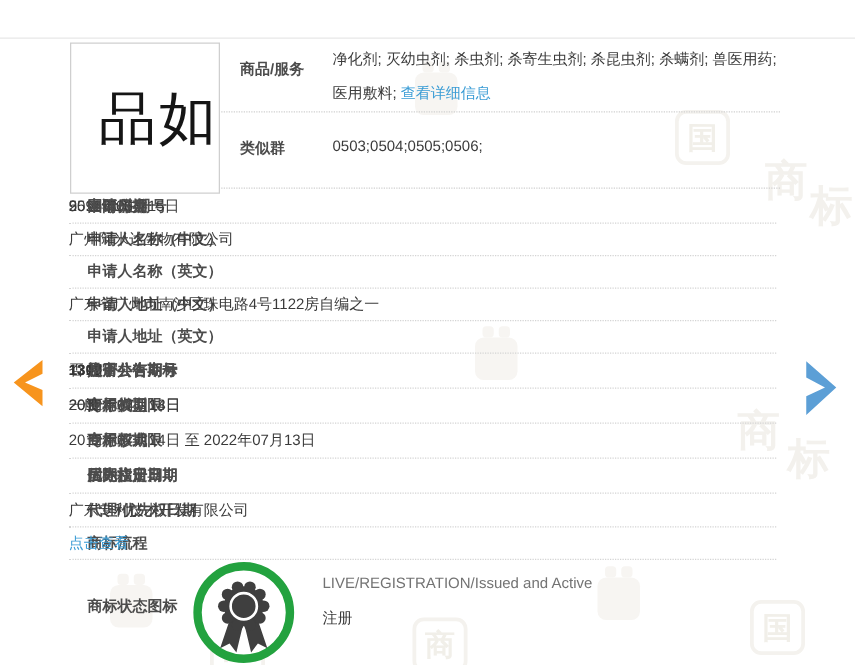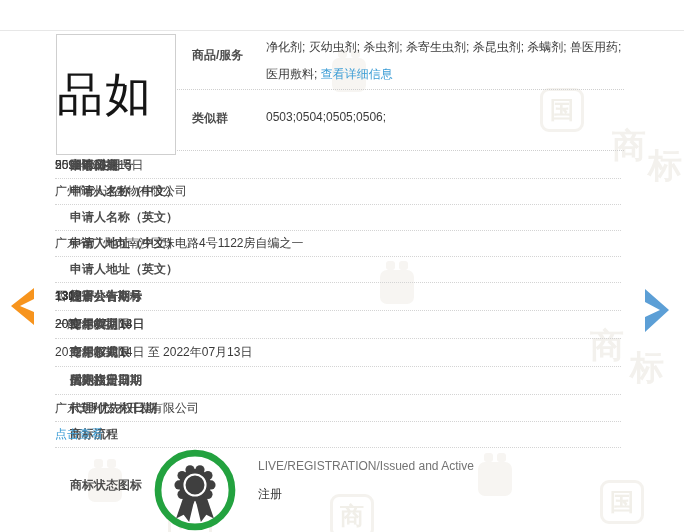--- a/index.html
+++ b/index.html
@@ -13,21 +13,21 @@
   
   .wm{position:absolute;color:#f3f1ed;font-weight:bold;pointer-events:none;}
   .wm-char{font-size:34px;line-height:1;}
   .wm-box{border:3px solid #f4f2ee;border-radius:9px;width:38px;height:38px;
           display:flex;align-items:center;justify-content:center;font-size:24px;color:#f1efe9;}
   .wm-puzzle{width:34px;height:34px;background:#f7f5f2;border-radius:7px;}
   .wm-puzzle:before{content:"";position:absolute;top:-9px;left:6px;width:9px;height:9px;background:#f7f5f2;border-radius:3px;}
   .wm-puzzle:after{content:"";position:absolute;top:-9px;right:6px;width:9px;height:9px;background:#f7f5f2;border-radius:3px;}
   
   .tm-box{position:absolute;left:56px;top:34px;width:118px;height:119px;border:1px solid #cfcfcf;
-          display:flex;align-items:center;justify-content:flex-start;background:#fff;}
+          display:flex;align-items:center;justify-content:flex-end;background:#fff;}
   .tm-text{font-family:"Liberation Serif","DejaVu Serif",serif;font-size:46px;color:#151515;letter-spacing:2px;}
   
   .lbl{font-weight:bold;color:#4c4c4c;padding-left:15px;}
   .val{color:#3a3a3a;}
   .goods-label{position:absolute;left:177px;top:47px;}
   .goods-text{position:absolute;left:266px;top:34px;width:358px;line-height:27px;color:#3a3a3a;}
   .similar-label{position:absolute;left:177px;top:110px;}
   .similar-value{position:absolute;left:266px;top:110px;}
   .sep{position:absolute;border-top:1px dotted #cfcfcf;}
   .link{color:#3a9cd5;cursor:pointer;text-decoration:none;}

